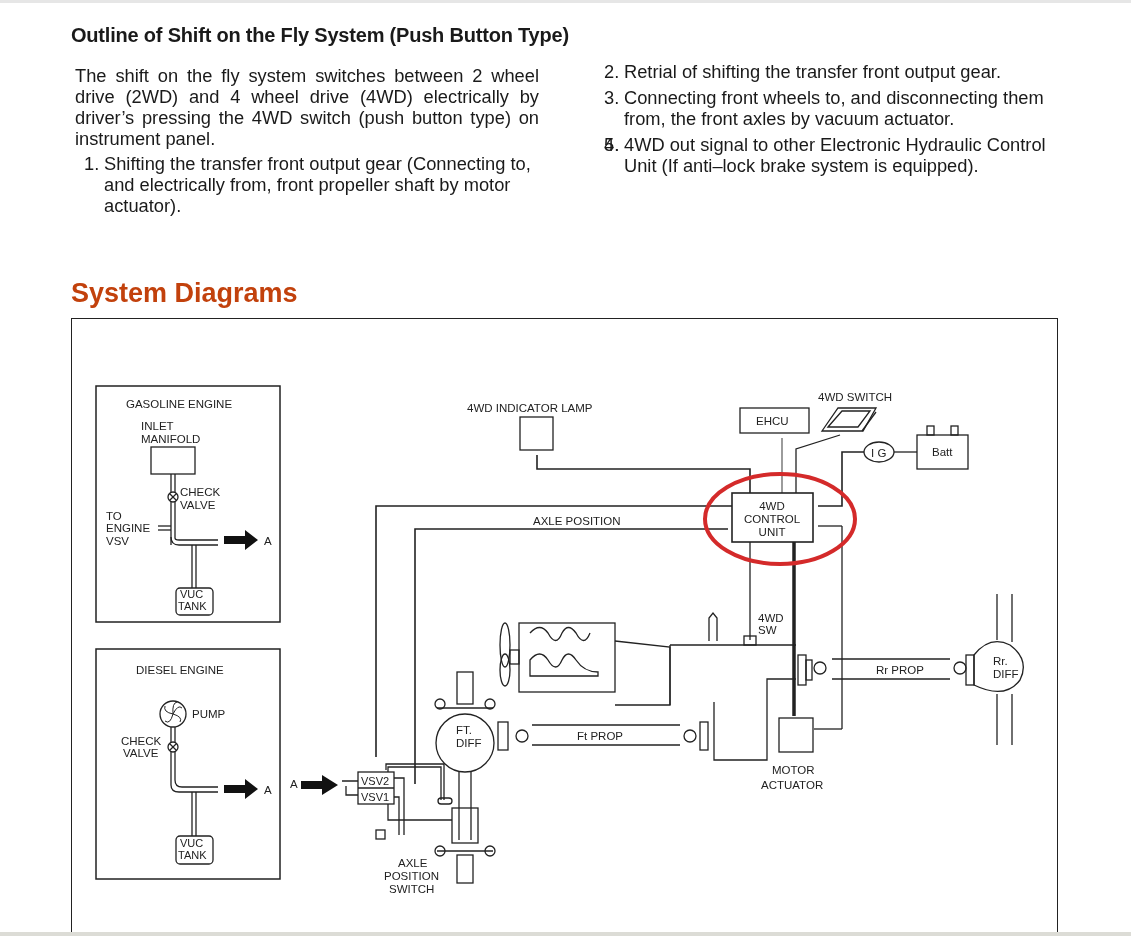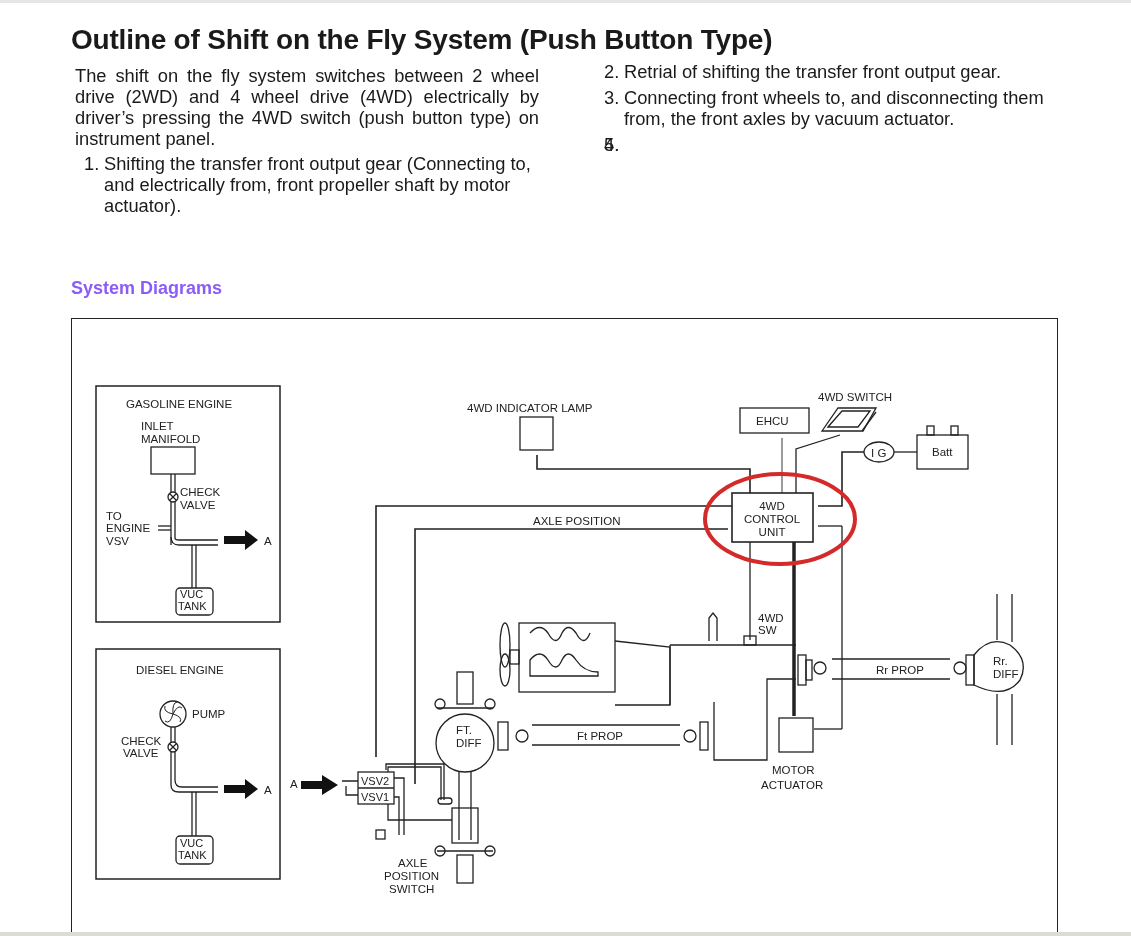--- a/index.html
+++ b/index.html
@@ -1,29 +1,29 @@
 <!DOCTYPE html>
 <html><head>
 <meta charset="utf-8">
 <style>
   html, body { margin:0; padding:0; background:#ffffff; }
   body { width:1131px; height:936px; position:relative; overflow:hidden; font-family:"Liberation Sans", sans-serif; color:#1a1a1a; }
   .topline { position:absolute; left:0; top:0; width:1131px; height:3px; background:#e6e6e6; }
   .bottomline { position:absolute; left:0; top:932px; width:1131px; height:4px; background:#dcdcd6; }
-  h1 { position:absolute; left:71px; top:24px; margin:0; font-size:28px; font-weight:bold; letter-spacing:-0.2px; color:#1a1a1a; }
+  h1 { position:absolute; left:71px; top:24px; margin:0; font-size:20px; font-weight:bold; letter-spacing:-0.2px; color:#1a1a1a; }
   .col { position:absolute; font-size:18.3px; line-height:21px; }
   .col-left { left:71px; top:61px; width:472px; }
   .col-right { left:604px; top:61px; width:470px; }
   .just { text-align:justify; text-align-last:left; margin:4px; }
   ol { list-style:none; margin:0; padding:0; }
   ol li { position:relative; padding-left:20px; margin:0; }
   ol li .num { position:absolute; left:0; top:0; }
   .col-left ol { margin-left:13px; margin-top:2px; }
   .col-right ol li { margin-bottom:5px; }
-  h2 { position:absolute; left:71px; top:278px; margin:0; font-size:18px; font-weight:bold; color:#8b5cf6; }
+  h2 { position:absolute; left:71px; top:278px; margin:0; font-size:27px; font-weight:bold; color:#c2410c; }
   .frame { position:absolute; left:71px; top:318px; width:987px; height:630px; border:1.5px solid #222; box-sizing:border-box; }
   svg.diagram { position:absolute; left:0; top:0; }
   svg text { font-family:"Liberation Sans", sans-serif; fill:#222; }
 </style>
 </head>
 <body>
 
 <div class="topline"></div>
 
 <h1>Outline of Shift on the Fly System (Push Button Type)</h1>
@@ -33,21 +33,21 @@
   <ol>
     <li><span class="num">1.</span><span>Shifting the transfer front output gear (Connecting to, and electrically from, front propeller shaft by motor actuator).</span></li>
   </ol>
 </div>
 
 <div class="col col-right">
   <ol>
     <li><span class="num">2.</span><span>Retrial of shifting the transfer front output gear.</span></li>
     <li><span class="num">3.</span><span>Connecting front wheels to, and disconnecting them from, the front axles by vacuum actuator.</span></li>
     <li><span class="num">4.</span></li>
-    <li><span class="num">5.</span></li>
+    <li><span class="num">5.</span><span>4WD out signal to other Electronic Hydraulic Control Unit (If anti–lock brake system is equipped).</span></li>
   </ol>
 </div>
 
 <h2>System Diagrams</h2>
 
 <div class="frame"></div>
 
 <svg class="diagram" width="1131" height="936" viewBox="0 0 1131 936">
   <g fill="none" stroke="#222" stroke-width="1.3">
 

